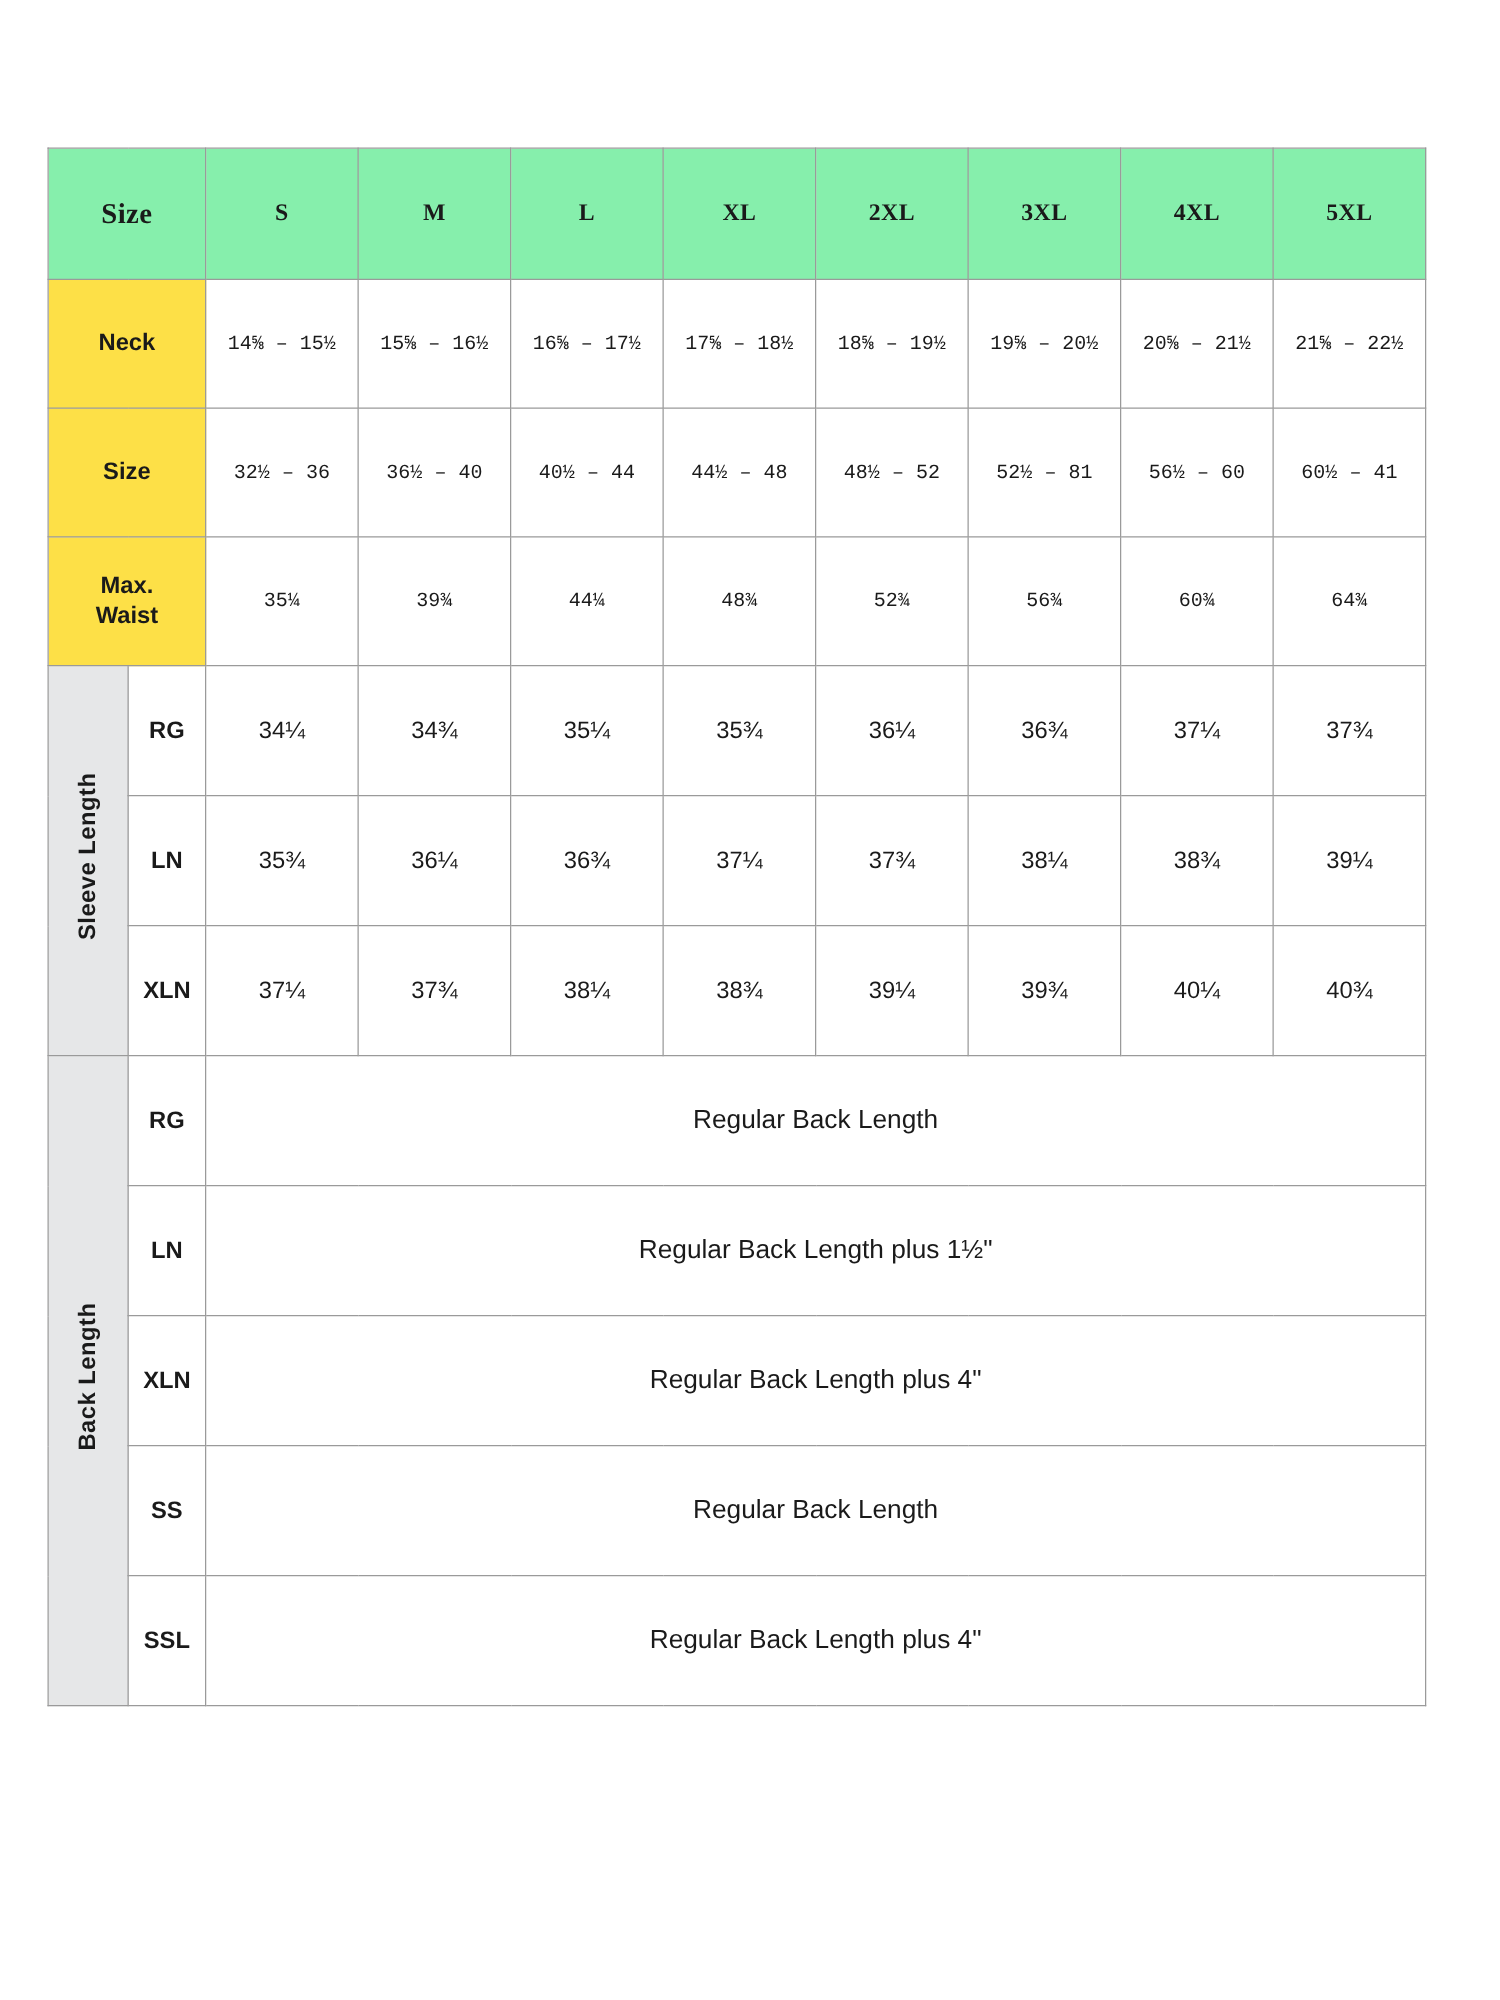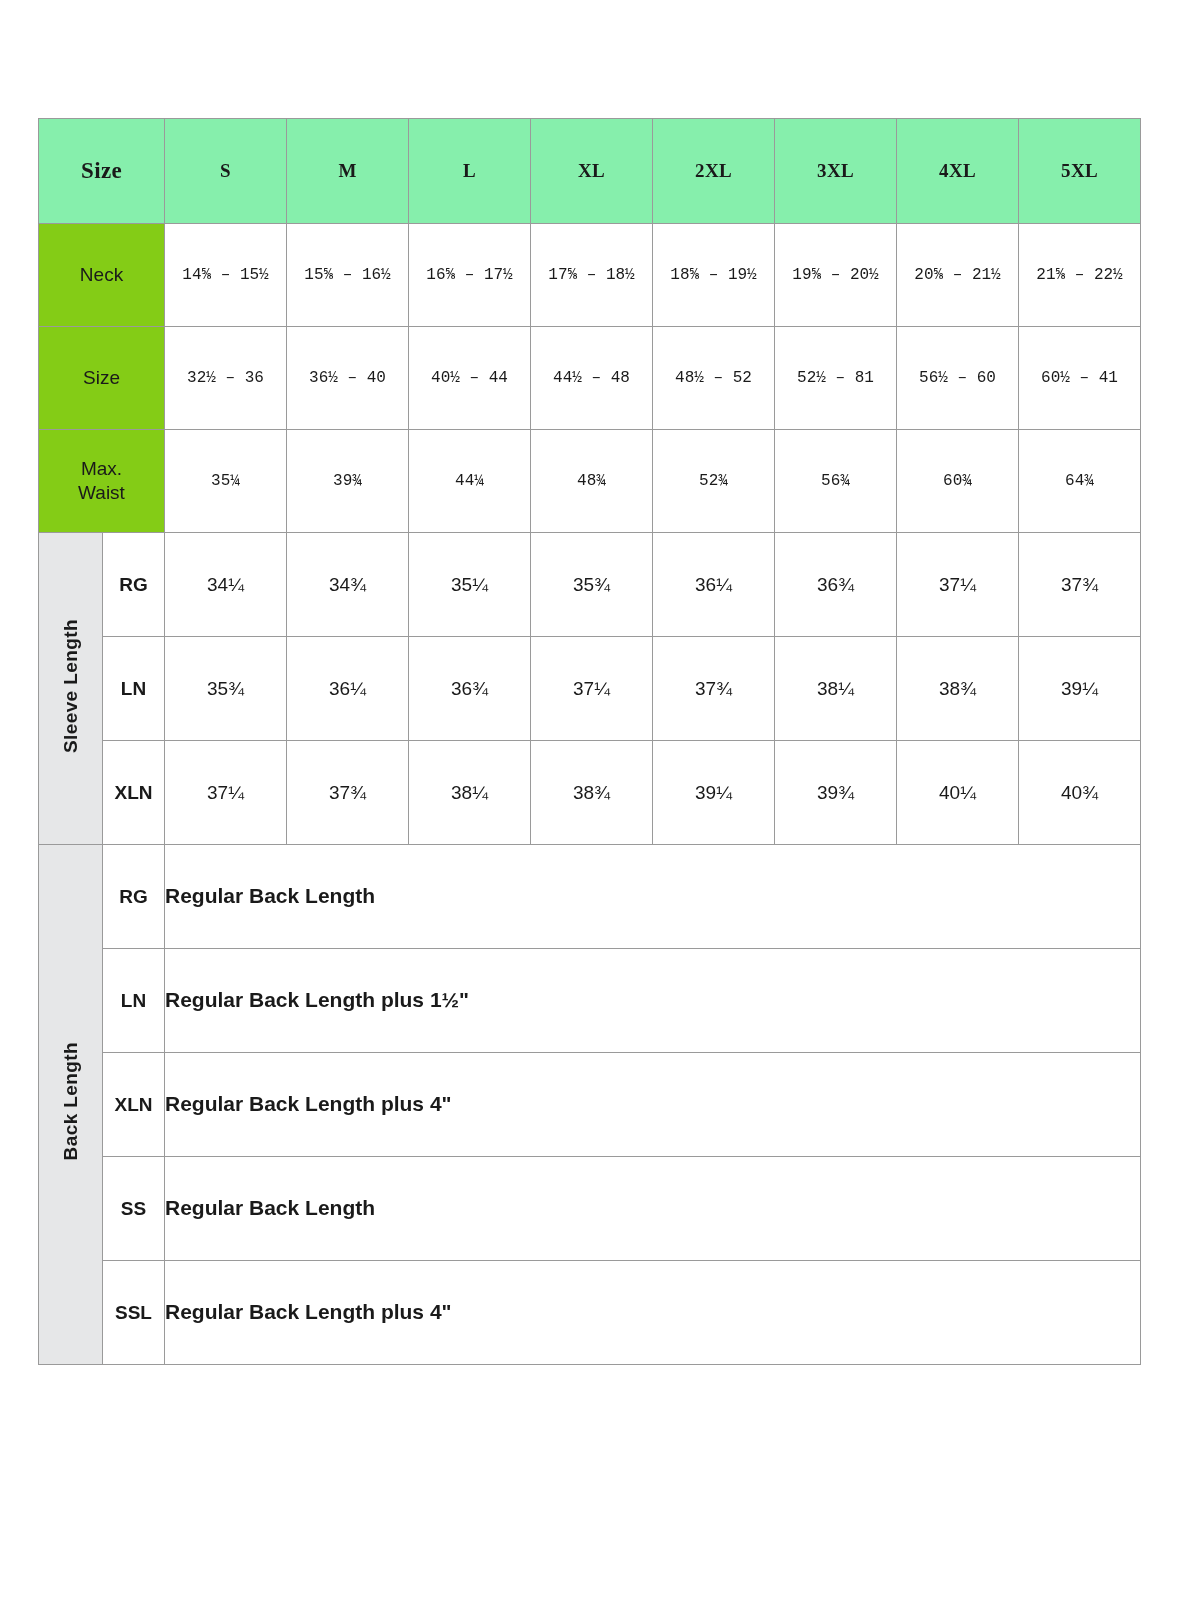--- a/index.html
+++ b/index.html
@@ -56,22 +56,22 @@
     font-weight: bold;
     font-size: 25px;
     height: 104px;
     letter-spacing: 0.3px;
     font-family: Liberation Serif, serif;
   }
   .hdr td.hdr-size { font-size: 23px; }
 
   
   td.rowlabel {
-    background: #84cc16;
-    font-weight: normal;
+    background: #fde047;
+    font-weight: bold;
     font-size: 23px;
   }
   
   .mrow td { height: 102px; }
   .mrow td.val {
     font-size: 16px;
     white-space: nowrap;
     font-family: Liberation Mono, monospace;
   }
 
@@ -90,22 +90,21 @@
     letter-spacing: 0.4px;
   }
   td.sublabel {
     font-size: 20px;
     font-weight: bold;
   }
   .srow td { height: 103px; }
   .brow td { height: 103px; }
   .brow td.merged {
     font-size: 21px;
-    text-align: left;
-    font-weight: bold;
+    text-align: center;
   }
 </style>
 </head>
 <body>
 
 <div class="page">
 
 
   <table class="fit-chart">
     <colgroup>

